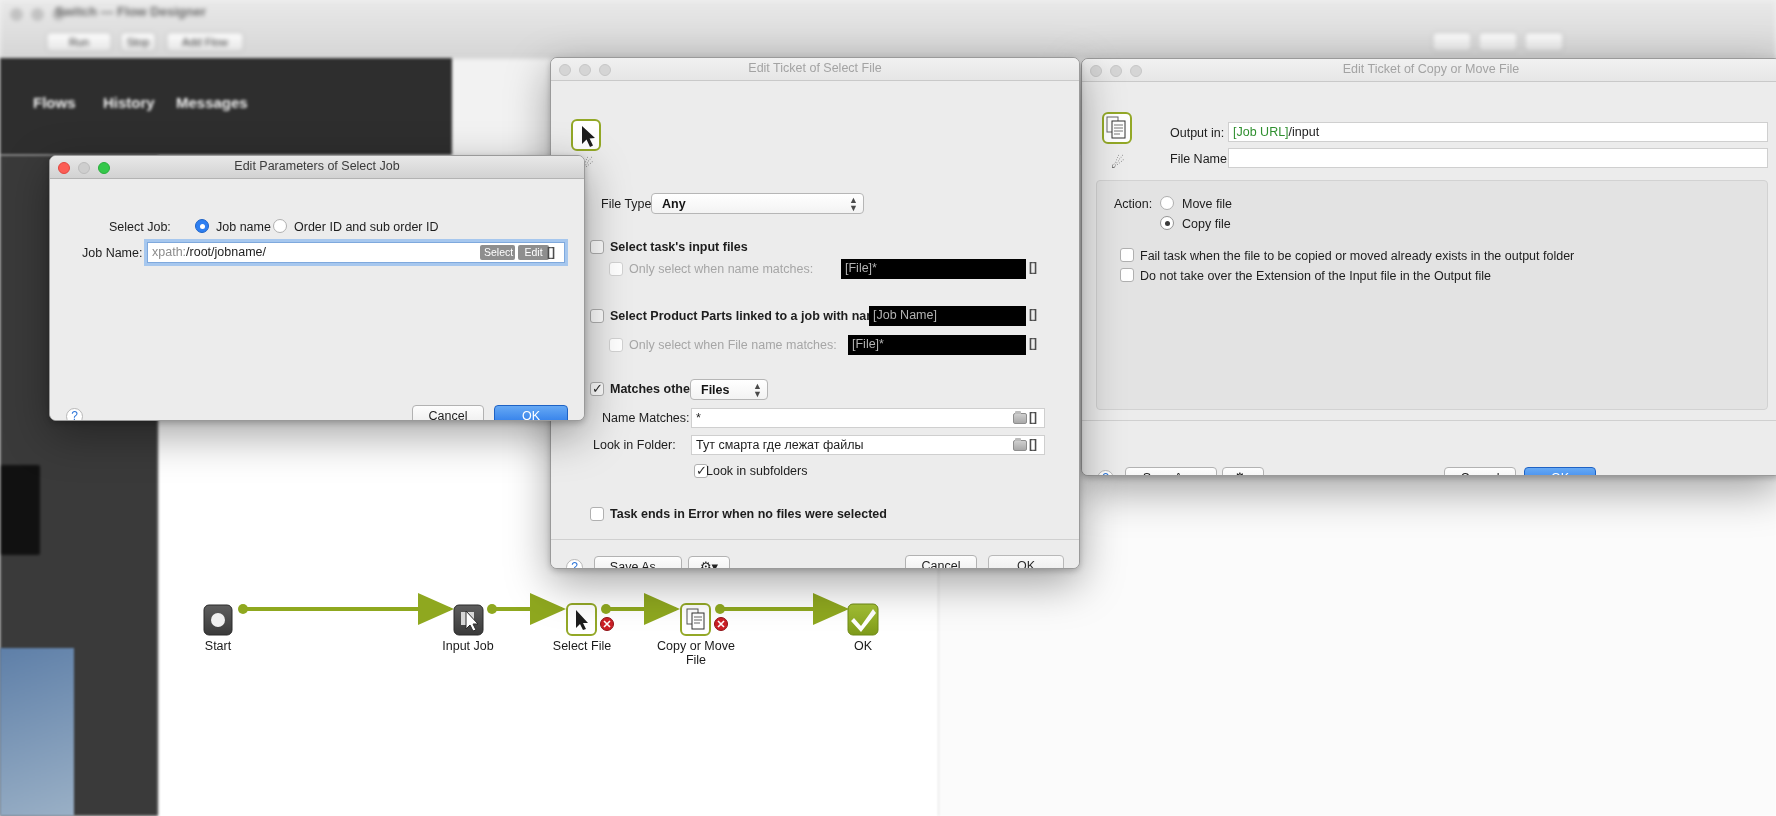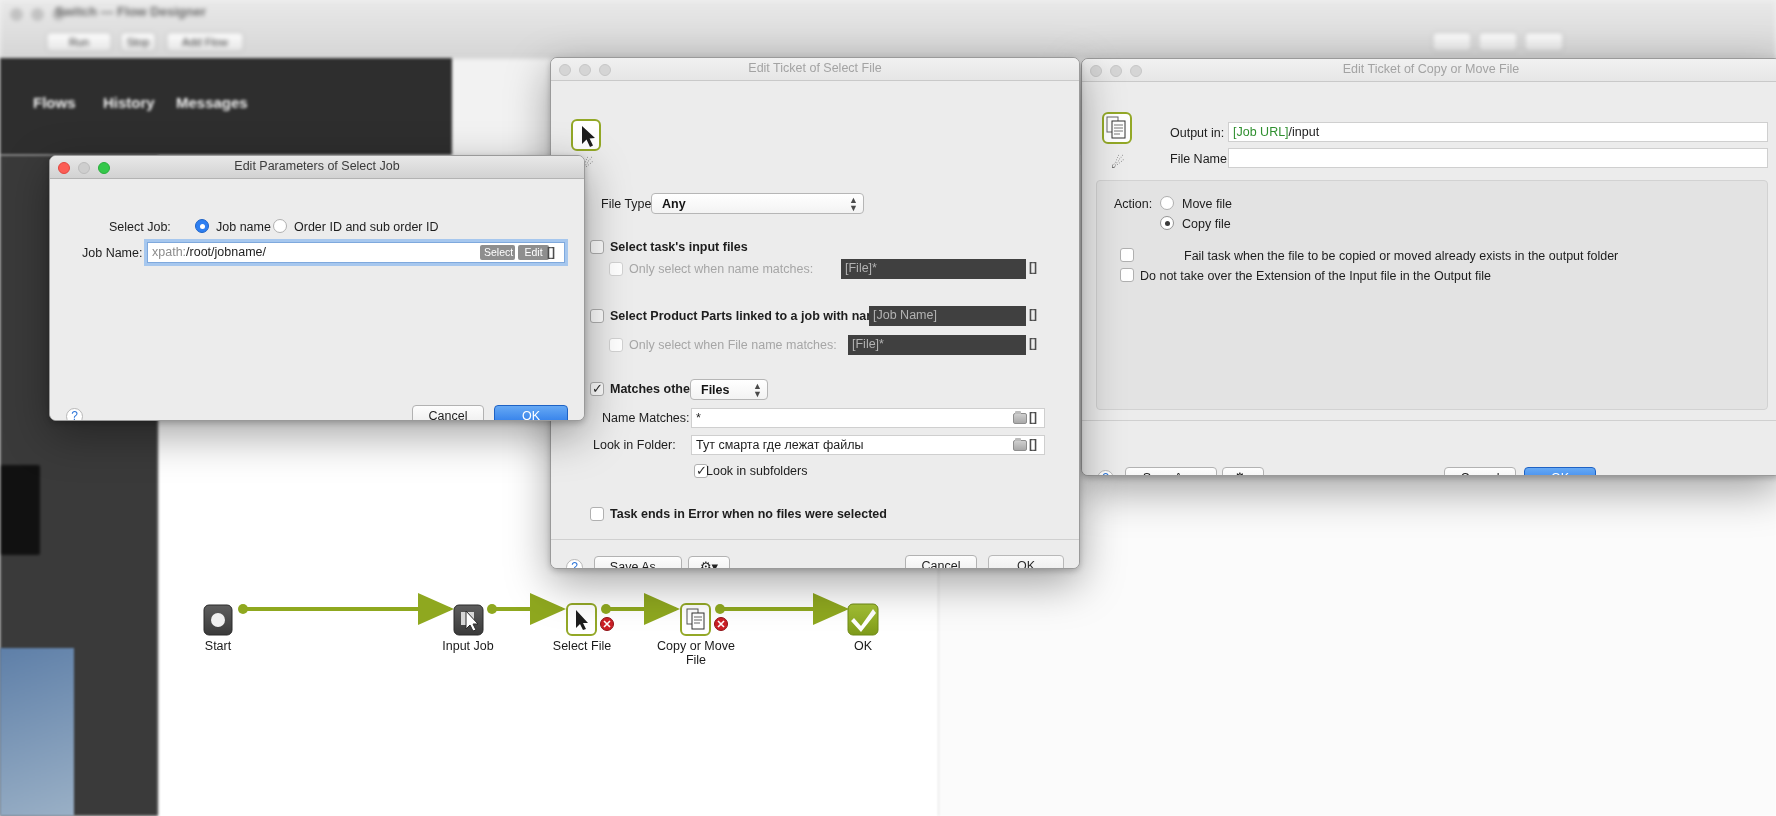--- a/index.html
+++ b/index.html
@@ -132,21 +132,21 @@
     content: "\2713"; position: absolute; left: 1px; top: -2px;
     font-size: 13px; color: #2b2b2b;
   }
 
   .tfield {
     position: absolute; height: 20px;
     background: #fff; border: 1px solid #bdbdbd;
     font-size: 12.5px; color: #1d1d1d; line-height: 18px;
     padding: 0 4px; white-space: nowrap; overflow: hidden;
   }
-  .tfield.flat { border: none; background: #404040; }
+  .tfield.flat { border: none; background: #000000; }
   .tfield.focus {
     outline: 3px solid rgba(110,170,240,0.55);
     border: 1px solid #7fa9dd;
   }
   .tfield.ph { color: #b2b2b2; }
   .tfield.plain { background: #ffffff; border: 1px solid #cfcfcf; }
 
   .select-ctl {
     position: absolute; height: 21px;
     background: linear-gradient(#ffffff,#f3f3f3);
@@ -357,21 +357,21 @@
 
       <div class="group-panel" style="left:14px; top:98px; width:672px; height:230px;"></div>
 
       <div class="lbl" style="left:32px; top:115px;">Action:</div>
       <div class="radio" style="left:78px; top:114px;"></div>
       <div class="lbl" style="left:100px; top:115px;">Move file</div>
       <div class="radio on-gray" style="left:78px; top:134px;"></div>
       <div class="lbl" style="left:100px; top:135px;">Copy file</div>
 
       <div class="cbox" style="left:38px; top:166px;"></div>
-      <div class="lbl" style="left:58px; top:167px;margin-left:44px;">Fail task when the file to be copied or moved already exists in the output folder</div>
+      <div class="lbl" style="left:58px; top:167px;">Fail task when the file to be copied or moved already exists in the output folder</div>
 
       <div class="cbox" style="left:38px; top:186px;"></div>
       <div class="lbl" style="left:58px; top:187px;">Do not take over the Extension of the Input file in the Output file</div>
 
       <div class="footer-sep" style="left:0; top:338px; width:700px;"></div>
 
       <div class="help-btn" style="left:15px; top:388px;">?</div>
       <div class="btn" style="left:43px; top:385px; width:92px;">Save As...</div>
       <div class="gear-btn" style="left:140px; top:385px; width:42px;">⚙▾</div>
       <div class="btn" style="left:362px; top:385px; width:72px;">Cancel</div>

